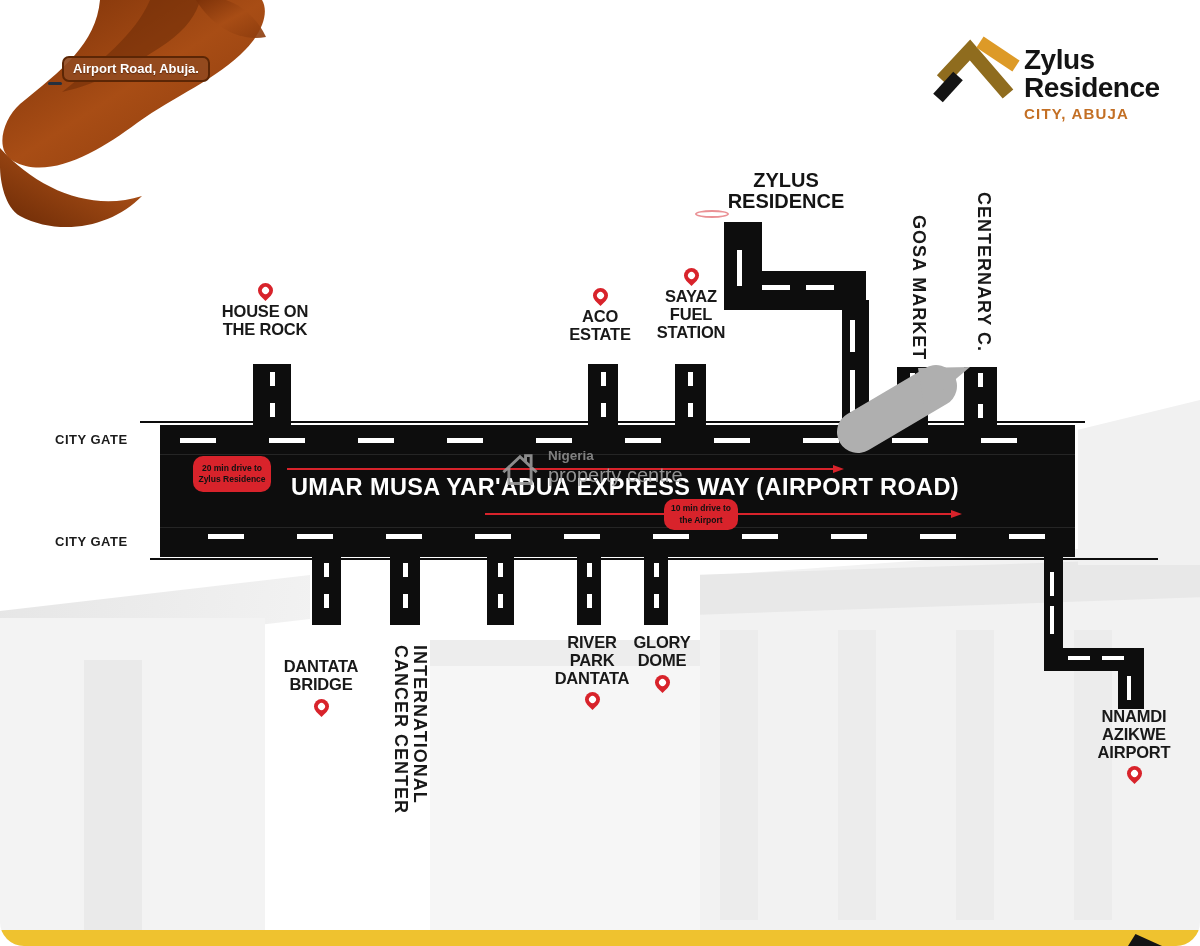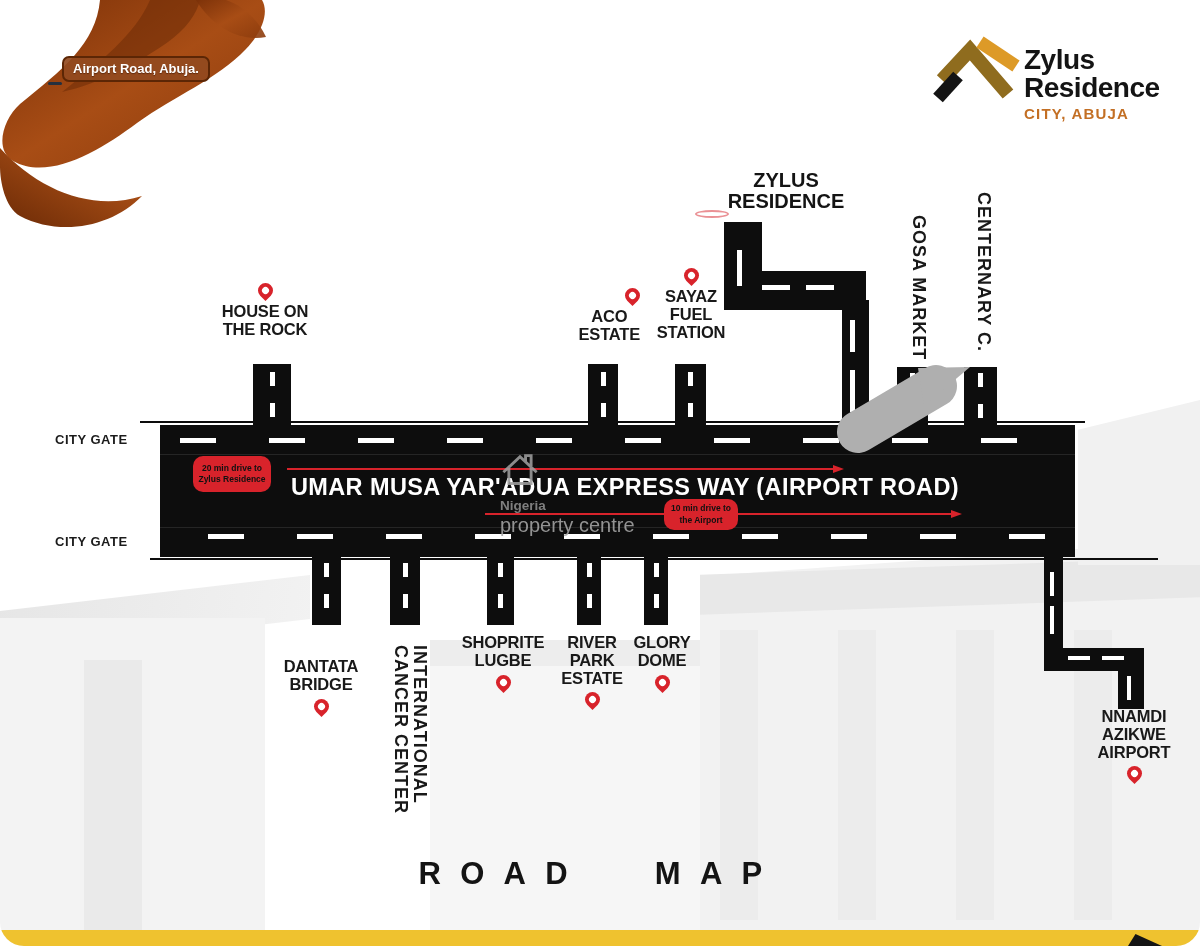--- a/index.html
+++ b/index.html
@@ -50,21 +50,21 @@
   .badge { position:absolute; background:#D8232B; color:#111; border-radius:10px; z-index:5;
            font-weight:700; font-size:8.5px; line-height:1.35; text-align:center;
            display:flex; align-items:center; justify-content:center; white-space:pre-line; }
   .arrow { position:absolute; z-index:4; }
   .arrow .shaft { position:absolute; top:3px; left:0; height:2px; background:#D8232B; }
   .arrow .head { position:absolute; top:0; width:0; height:0;
                  border-left:11px solid #D8232B; border-top:4px solid transparent; border-bottom:4px solid transparent; }
 
   
   .watermark { position:absolute; left:500px; top:448px; display:flex; align-items:flex-start;
-               gap:8px; z-index:7; opacity:.88;flex-direction:column; }
+               gap:8px; z-index:7; opacity:.88; }
   .wm-txt { color:#9D9D9D; }
   .wm-l1 { font-size:13.5px; font-weight:700; color:#8F8F8F; }
   .wm-l2 { font-size:20px; font-weight:400; color:#A5A5A5; margin-top:1px; }
 
   
   .loc-pill { position:absolute; left:62px; top:56px; background:rgba(146,74,31,.92);
               border:2px solid #5C2605; border-radius:7px; padding:3px 9px 4px;
               color:#fff; font-weight:700; font-size:13px; z-index:3;
               text-shadow:0 1px 1px rgba(60,20,0,.6); }
   .logo-text { position:absolute; left:1024px; top:46px; z-index:3; }
@@ -249,21 +249,21 @@
       <div class="wm-l2">property centre</div>
     </div>
   </div>
 
   
   <div class="lm" style="left:215px;top:283px;width:100px;">
     <span class="pin"></span>
     <div class="lm-label">HOUSE ON
 THE ROCK</div>
   </div>
-  <div class="lm" style="left:560px;top:288px;width:80px;align-items:flex-end;">
+  <div class="lm" style="left:560px;top:288px;width:80px;">
     <span class="pin"></span>
     <div class="lm-label">ACO
 ESTATE</div>
   </div>
   <div class="lm" style="left:650px;top:268px;width:82px;">
     <span class="pin"></span>
     <div class="lm-label">SAYAZ
 FUEL
 STATION</div>
   </div>
@@ -274,41 +274,35 @@
 
   
   <div class="lm" style="left:272px;top:634px;width:98px;margin-top:24px;">
     <div class="lm-label">DANTATA
 BRIDGE</div>
     <span class="pin"></span>
   </div>
   <span class="pin tilt abs" style="left:391px;top:630px;z-index:6;"></span>
   <div class="vtext" style="left:429px;top:645px;">INTERNATIONAL
 CANCER CENTER</div>
-  <div class="lm" style="left:462px;top:634px;width:82px;">
-    <div class="lm-label">SHOPRITE
-LUGBE</div>
-    <span class="pin"></span>
-  </div>
   <div class="lm" style="left:550px;top:634px;width:84px;">
     <div class="lm-label">RIVER
 PARK
-ESTATE</div>
+DANTATA</div>
     <span class="pin"></span>
   </div>
   <div class="lm" style="left:622px;top:634px;width:80px;">
     <div class="lm-label">GLORY
 DOME</div>
     <span class="pin"></span>
   </div>
   <div class="lm" style="left:1086px;top:708px;width:96px;justify-content:center;">
     <div class="lm-label">NNAMDI
 AZIKWE
 AIRPORT</div>
     <span class="pin"></span>
   </div>
 
   
-  <div class="footer-title">ROAD MAP</div>
   <div class="yellow-bar"></div>
   <div class="corner-tri"></div>
 
 </div>
 
 </body></html>

